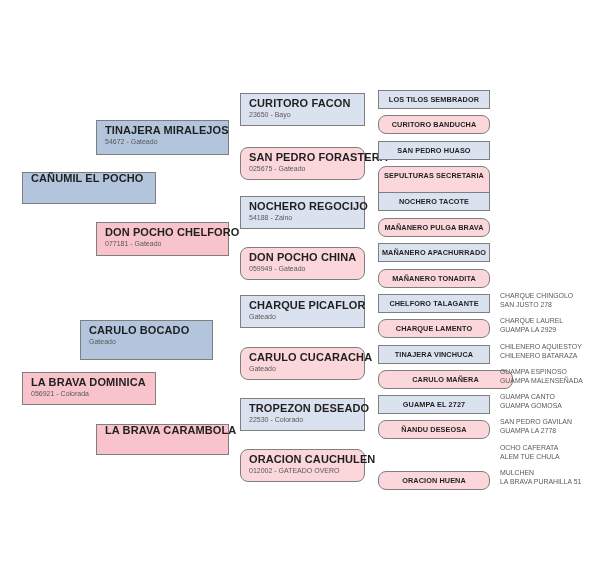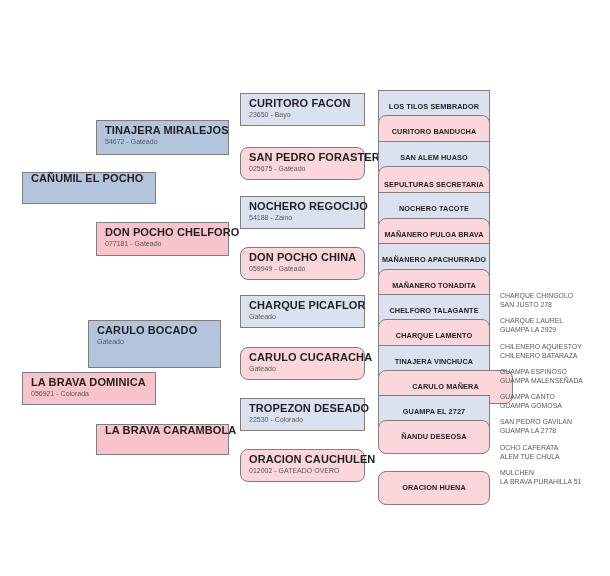--- a/index.html
+++ b/index.html
@@ -18,21 +18,21 @@
   .box.pink-lt{background:var(--female-light,#fbd6da);border-radius:8px;}
   .nm{
     font-weight:bold;font-size:11px;line-height:10px;
     color:var(--name-text,#1f1f1f);white-space:nowrap;letter-spacing:.1px;
   }
   .sub{
     font-size:7px;line-height:8px;margin-top:3px;
     color:var(--sub-text,#595959);white-space:nowrap;
   }
   .box.solo{display:flex;padding-top:0;}
-  .box.small{display:flex;align-items:center;justify-content:center;padding:16px;border-width:1.2px;}
+  .box.small{display:flex;align-items:flex-start;justify-content:center;padding:4px;border-width:1.2px;}
   .box.small .nm{font-size:7.3px;}
   .glabel{
     position:absolute;font-size:6.9px;line-height:8.8px;
     color:var(--sub-text,#595959);white-space:nowrap;
   }
 </style>
 </head>
 <body>
 
 <div id="stage">
@@ -46,21 +46,21 @@
   </div>
 
   <div class="box pink" style="left:22px;top:372px;width:134px;height:33px">
     <div class="nm">LA BRAVA DOMINICA</div>
     <div class="sub">056921 - Colorada</div>
   </div>
   <div class="box pink" style="left:96px;top:222px;width:133px;height:34px">
     <div class="nm">DON POCHO CHELFORO</div>
     <div class="sub">077181 - Gateado</div>
   </div>
-  <div class="box blue" style="left:88px;top:320px;width:133px;height:48px">
+  <div class="box blue" style="left:80px;top:320px;width:133px;height:40px">
     <div class="nm">CARULO BOCADO</div>
     <div class="sub">Gateado</div>
   </div>
   <div class="box pink solo" style="left:96px;top:424px;width:133px;height:31px">
     <div class="nm">LA BRAVA CARAMBOLA</div>
   </div>
 
   <div class="box blue-lt" style="left:240px;top:93px;width:125px;height:33px">
     <div class="nm">CURITORO FACON</div>
     <div class="sub">23650 - Bayo</div>
@@ -94,21 +94,21 @@
     <div class="sub">012002 - GATEADO OVERO</div>
   </div>
 
   <div class="box blue-lt small" style="left:378px;top:90px;width:112px;height:19px">
     <div class="nm">LOS TILOS SEMBRADOR</div>
   </div>
   <div class="box pink-lt small" style="left:378px;top:115px;width:112px;height:19px">
     <div class="nm">CURITORO BANDUCHA</div>
   </div>
   <div class="box blue-lt small" style="left:378px;top:141px;width:112px;height:19px">
-    <div class="nm">SAN ALEM HUASO</div>
+    <div class="nm">SAN PEDRO HUASO</div>
   </div>
   <div class="box pink-lt small" style="left:378px;top:166px;width:112px;height:37px">
     <div class="nm">SEPULTURAS SECRETARIA</div>
   </div>
   <div class="box blue-lt small" style="left:378px;top:192px;width:112px;height:19px">
     <div class="nm">NOCHERO TACOTE</div>
   </div>
   <div class="box pink-lt small" style="left:378px;top:218px;width:112px;height:19px">
     <div class="nm">MAÑANERO PULGA BRAVA</div>
   </div>

